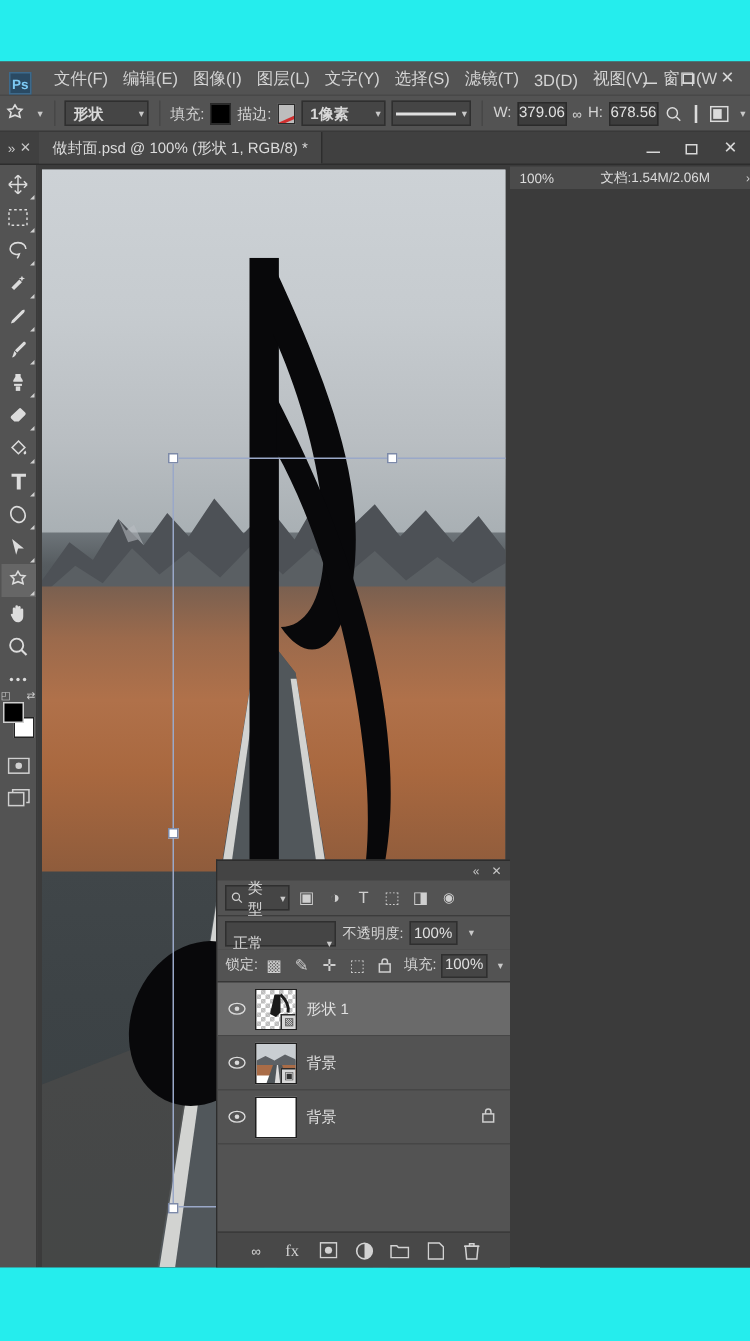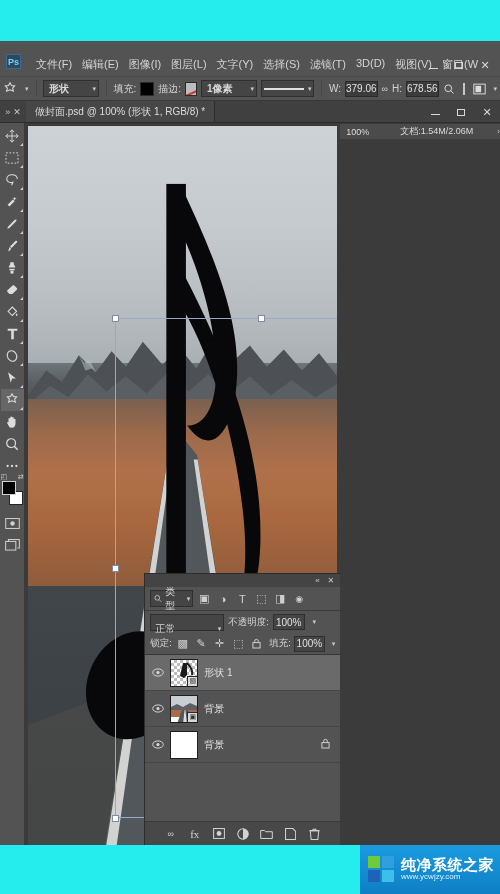--- a/index.html
+++ b/index.html
@@ -20,23 +20,22 @@
   
   .ps-window {
     position: absolute; left: 0; top: 41px; width: 500px; height: 804px;
     background: #535353;
     display: flex; flex-direction: column;
   }
 
   
   .menu-bar {
     height: 23px; background: #535353;
-    display: flex; align-items: flex-start; position: relative;
+    display: flex; align-items: flex-end; position: relative;
     border-bottom: 1px solid #484848;
-    margin-top: 13px;
   }
   .app-logo {
     width: 15px; height: 15px; margin-left: 6px; margin-right: 10px;
     background: #2a4a63; color:#7ecbf5; font-size: 9px;
     display:flex; align-items:center; justify-content:center;
     border: 1px solid #3d6a8c; font-weight: bold;
   }
   .menu-item {
     font-size: 11px; color: #d4d4d4; padding: 3px 5px; white-space: nowrap;
     cursor: default;
@@ -693,25 +692,13 @@
 
       <div class="status-bar">
         <div class="sb-zoom">100%</div>
         <div class="sb-doc">文档:1.54M/2.06M</div>
         <div class="sb-arrow">›</div>
       </div>
     </div>
   </div>
 
   <div class="bottom-strip"></div>
-  <div class="watermark">
-    <div class="wm-logo">
-      <span class="wm-q" style="left:0;top:0;background:#6ecb3a"></span>
-      <span class="wm-q" style="left:14px;top:0;background:#2f9fe0"></span>
-      <span class="wm-q" style="left:0;top:14px;background:#1f63b8"></span>
-      <span class="wm-q" style="left:14px;top:14px;background:#3cc0ea"></span>
-    </div>
-    <div class="wm-text">
-      <span class="wm-cn">纯净系统之家</span>
-      <span class="wm-url">www.ycwjzy.com</span>
-    </div>
-  </div>
 </div>
 
 </body></html>

